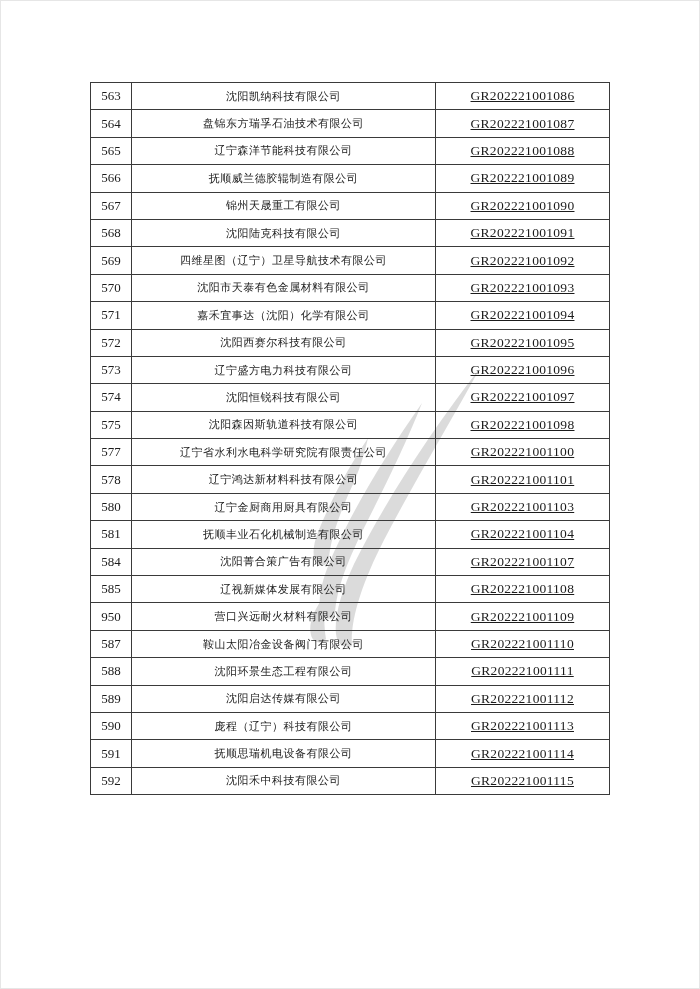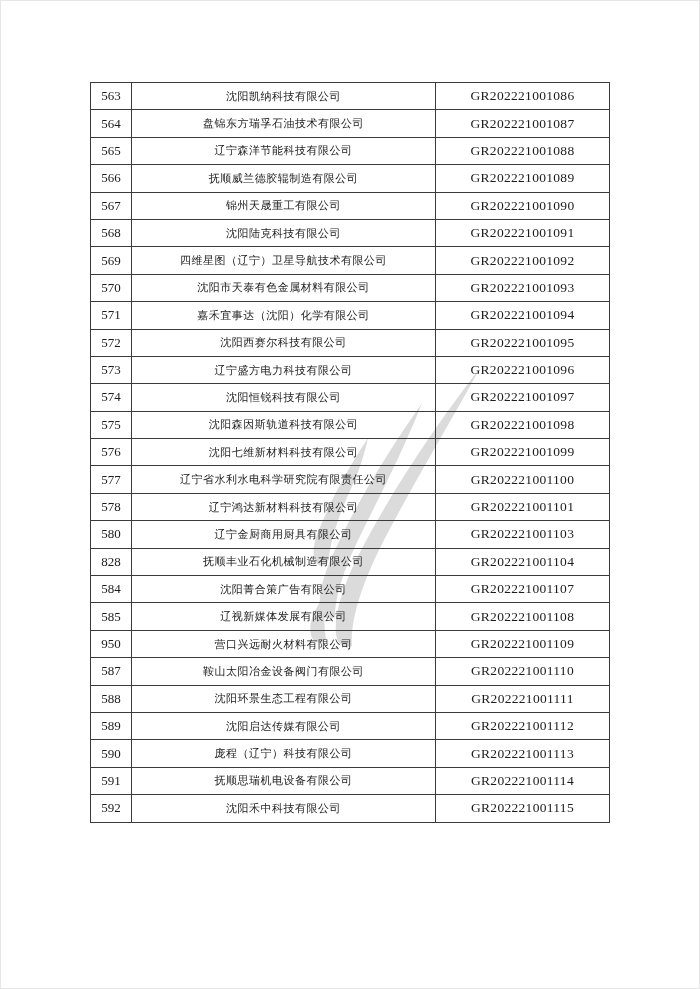--- a/index.html
+++ b/index.html
@@ -56,20 +56,21 @@
   }
   td.cell-company {
     font-size: 11px;
     letter-spacing: 0.5px;
     font-family: Liberation Mono, monospace;
   }
   td.cell-code {
     font-size: 13.5px;
     letter-spacing: 0.3px;
     font-family: "Liberation Serif", "DejaVu Serif", serif;
+    text-decoration: underline;
   }
 </style>
 </head>
 <body>
 
 <svg class="watermark" viewBox="0 0 210 280" xmlns="http://www.w3.org/2000/svg">
   <g>
     <path d="M208 0 C160 62 115 130 82 196 C70 222 62 248 64 266 C65 276 72 281 80 278
              C78 252 90 215 112 172 C140 118 178 55 208 0 Z" fill="#bfbfbf"></path>
     <path d="M150 35 C115 85 84 136 62 184 C52 206 46 226 48 240 C50 250 57 253 63 249
@@ -146,41 +147,36 @@
         <td class="cell-index">574</td>
         <td class="cell-company">沈阳恒锐科技有限公司</td>
         <td class="cell-code">GR202221001097</td>
       </tr>
       <tr>
         <td class="cell-index">575</td>
         <td class="cell-company">沈阳森因斯轨道科技有限公司</td>
         <td class="cell-code">GR202221001098</td>
       </tr>
       <tr>
-        <td class="cell-index">576</td>
-        <td class="cell-company">沈阳七维新材料科技有限公司</td>
-        <td class="cell-code">GR202221001099</td>
-      </tr>
-      <tr>
         <td class="cell-index">577</td>
         <td class="cell-company">辽宁省水利水电科学研究院有限责任公司</td>
         <td class="cell-code">GR202221001100</td>
       </tr>
       <tr>
         <td class="cell-index">578</td>
         <td class="cell-company">辽宁鸿达新材料科技有限公司</td>
         <td class="cell-code">GR202221001101</td>
       </tr>
       <tr>
         <td class="cell-index">580</td>
         <td class="cell-company">辽宁金厨商用厨具有限公司</td>
         <td class="cell-code">GR202221001103</td>
       </tr>
       <tr>
-        <td class="cell-index">828</td>
+        <td class="cell-index">581</td>
         <td class="cell-company">抚顺丰业石化机械制造有限公司</td>
         <td class="cell-code">GR202221001104</td>
       </tr>
       <tr>
         <td class="cell-index">584</td>
         <td class="cell-company">沈阳菁合策广告有限公司</td>
         <td class="cell-code">GR202221001107</td>
       </tr>
       <tr>
         <td class="cell-index">585</td>

